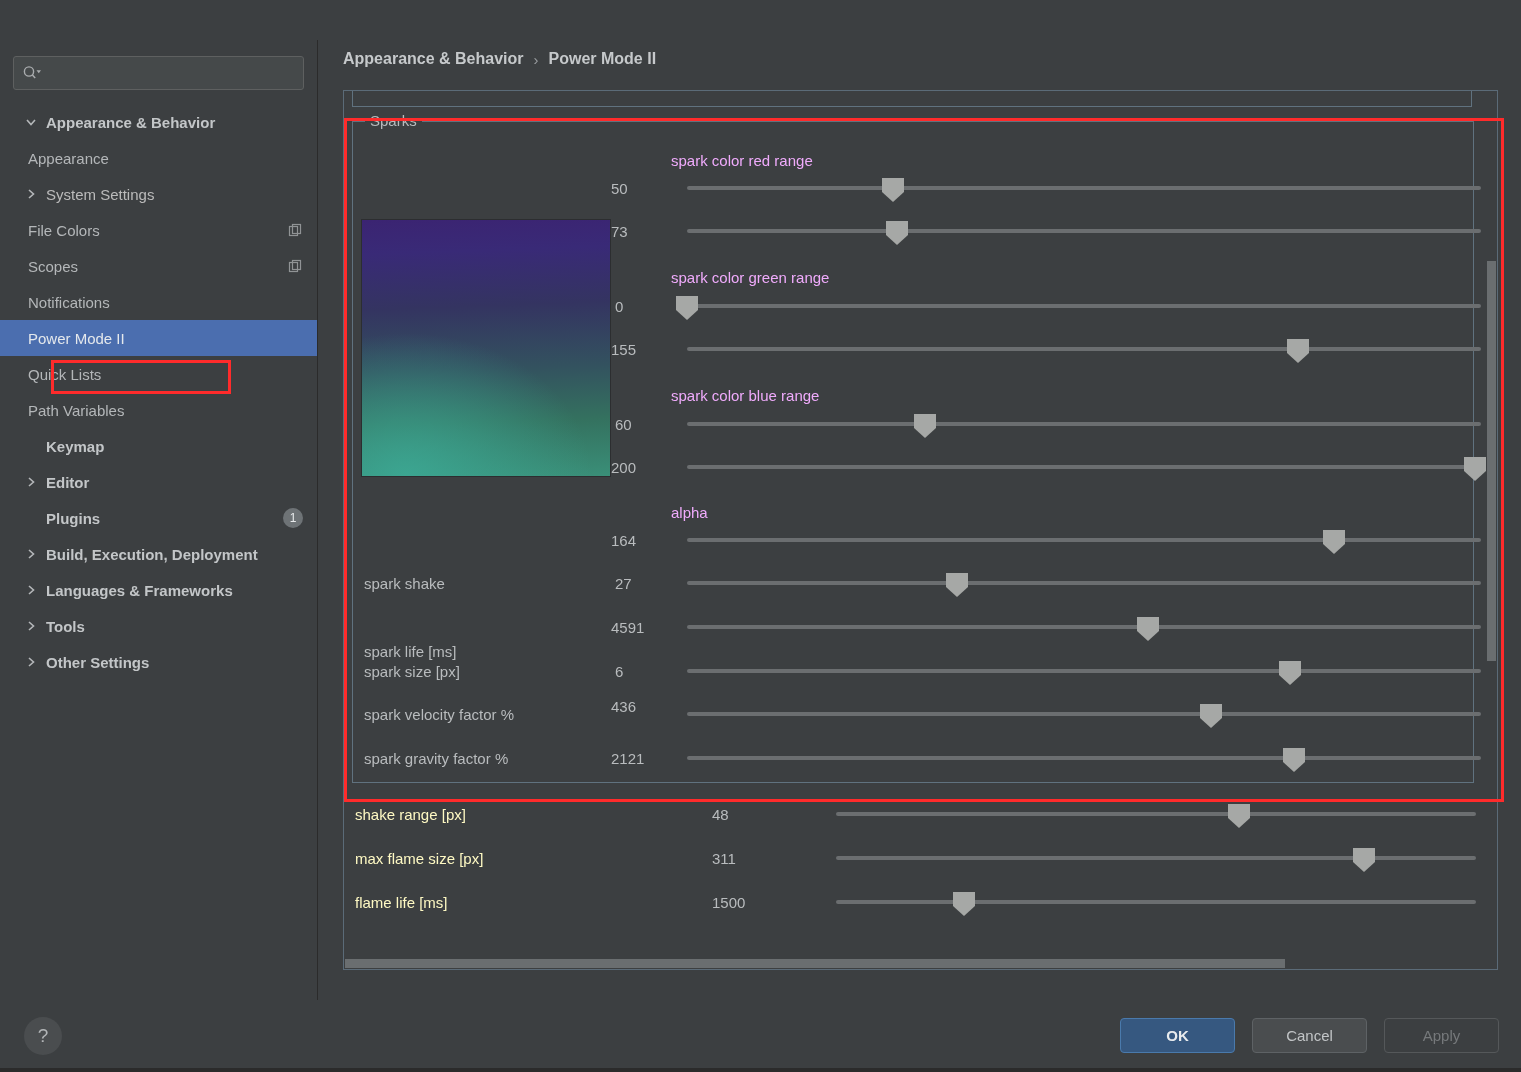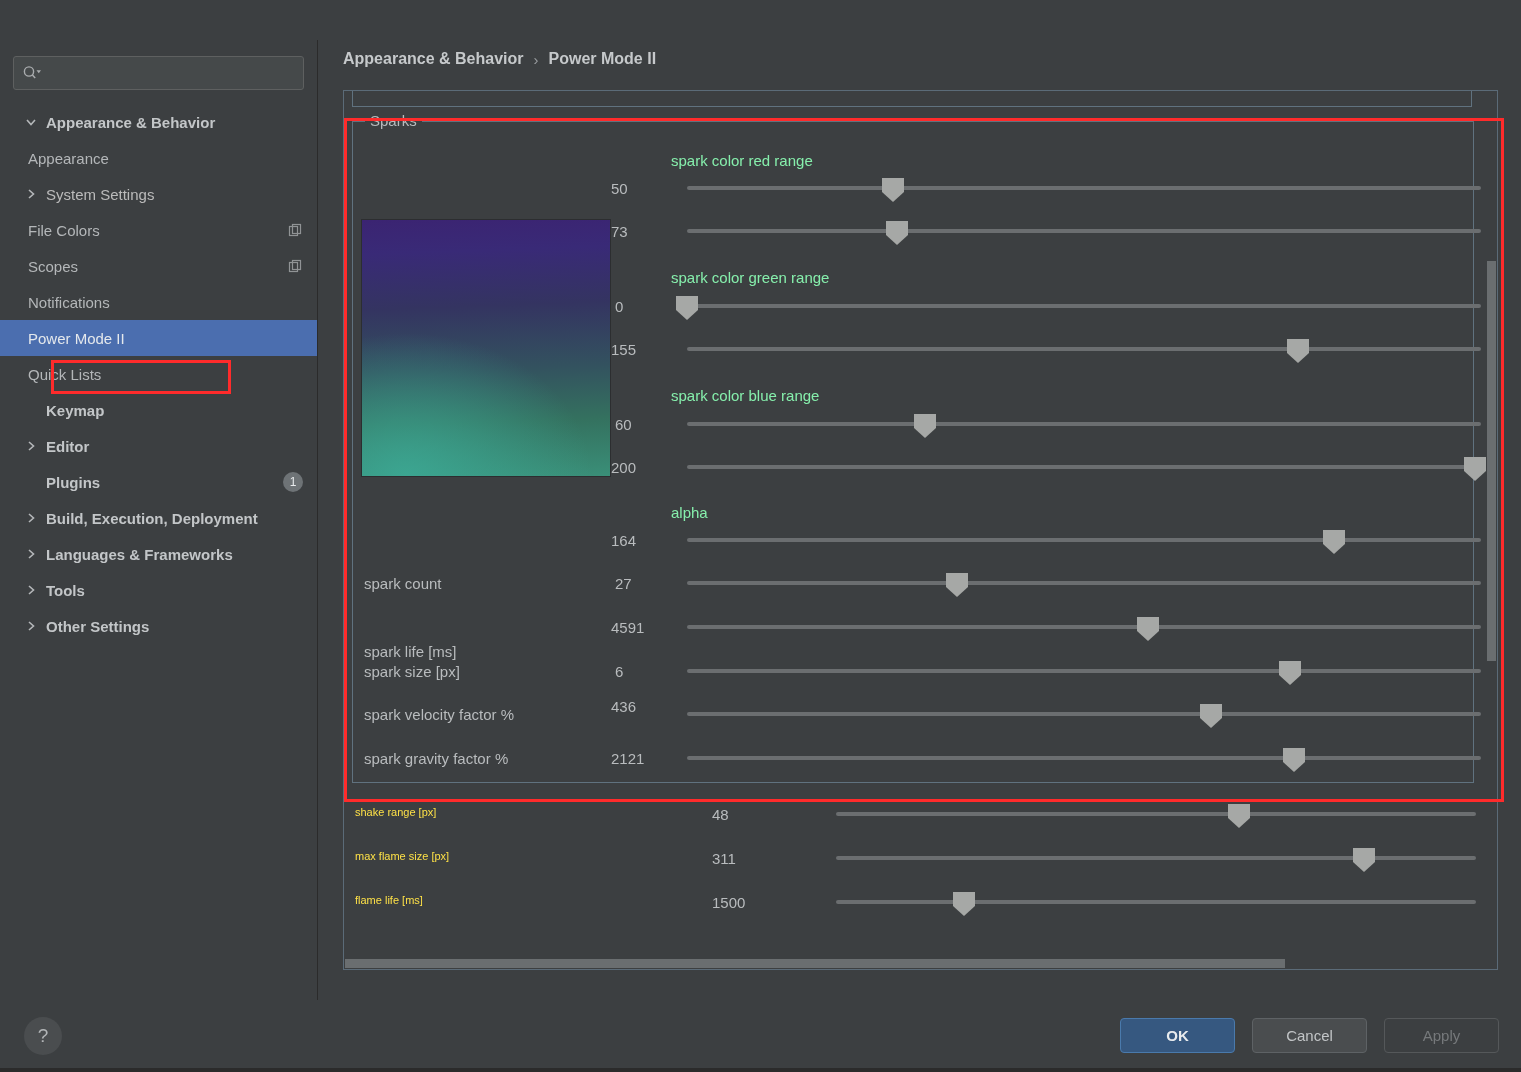--- a/index.html
+++ b/index.html
@@ -230,21 +230,21 @@
     width: 250px; height: 258px;
     background:
       radial-gradient(120% 90% at 18% 100%, rgba(60,170,150,0.85) 0%, rgba(60,170,150,0) 62%),
       linear-gradient(178deg, #3b2472 0%, #392a77 13%, #343461 34%, #33525f 58%, #34715f 78%, #3a8f78 100%);
     border: 1px solid #2c2e30;
     box-sizing: border-box;
   }
   .sec-title {
     position: absolute;
     font-size: 15px;
-    color: #86efac;
+    color: #f0abfc;
     white-space: nowrap;
   }
   .row-label {
     position: absolute;
     font-size: 15px;
     color: #b9bcbe;
     white-space: nowrap;
   }
   .row-value {
     position: absolute;
@@ -278,22 +278,22 @@
     width: 0; height: 0;
     border-left: 11px solid transparent;
     border-right: 11px solid transparent;
     border-top: 10px solid #a6a8a6;
   }
 
   
   #lower-section { position: absolute; left: 0; top: 700px; width: 100%; }
   .lrow-label {
     position: absolute;
-    font-size: 11px;
-    color: #fde047;
+    font-size: 15px;
+    color: #fef9c3;
     white-space: nowrap;
     text-align: right;
   }
   .lrow-value {
     position: absolute;
     font-size: 15px;
     color: #b9bcbe;
     white-space: nowrap;
   }
   
@@ -487,20 +487,23 @@
     </div>
 
     <div class="tree-row child selected">
       <span class="tlabel">Power Mode II</span>
     </div>
 
     <div class="tree-row child">
       <span class="tlabel">Quick Lists</span>
     </div>
 
+    <div class="tree-row child">
+      <span class="tlabel">Path Variables</span>
+    </div>
 
     <div class="tree-row bold">
       <span class="arrow spacer">
         <svg width="14" height="14" viewBox="0 0 14 14">
             <path d="M5 3 L9.5 7 L5 11" stroke="#b4b7b9" stroke-width="1.6" fill="none"></path>
           </svg>
       </span>
       <span class="tlabel">Keymap</span>
     </div>
 
@@ -619,21 +622,21 @@
         <div class="thumb" style="left:99.3%"></div>
       </div>
 
       <div class="sec-title" style="left:318px; top:382px;">alpha</div>
       <div class="row-value" style="left:258px; top:410px;">164</div>
       <div class="slider" style="left:334px; top:408px; width:794px;">
         <div class="track"></div>
         <div class="thumb" style="left:81.5%"></div>
       </div>
 
-      <div class="row-label" style="left:11px; top:453px;">spark count</div>
+      <div class="row-label" style="left:11px; top:453px;">spark shake</div>
       <div class="row-value" style="left:262px; top:453px;">27</div>
       <div class="slider" style="left:334px; top:451px; width:794px;">
         <div class="track"></div>
         <div class="thumb" style="left:34%"></div>
       </div>
 
       <div class="row-label" style="left:11px; top:497px;margin-top:24px;">spark life [ms]</div>
       <div class="row-value" style="left:258px; top:497px;">4591</div>
       <div class="slider" style="left:334px; top:495px; width:794px;">
         <div class="track"></div>

